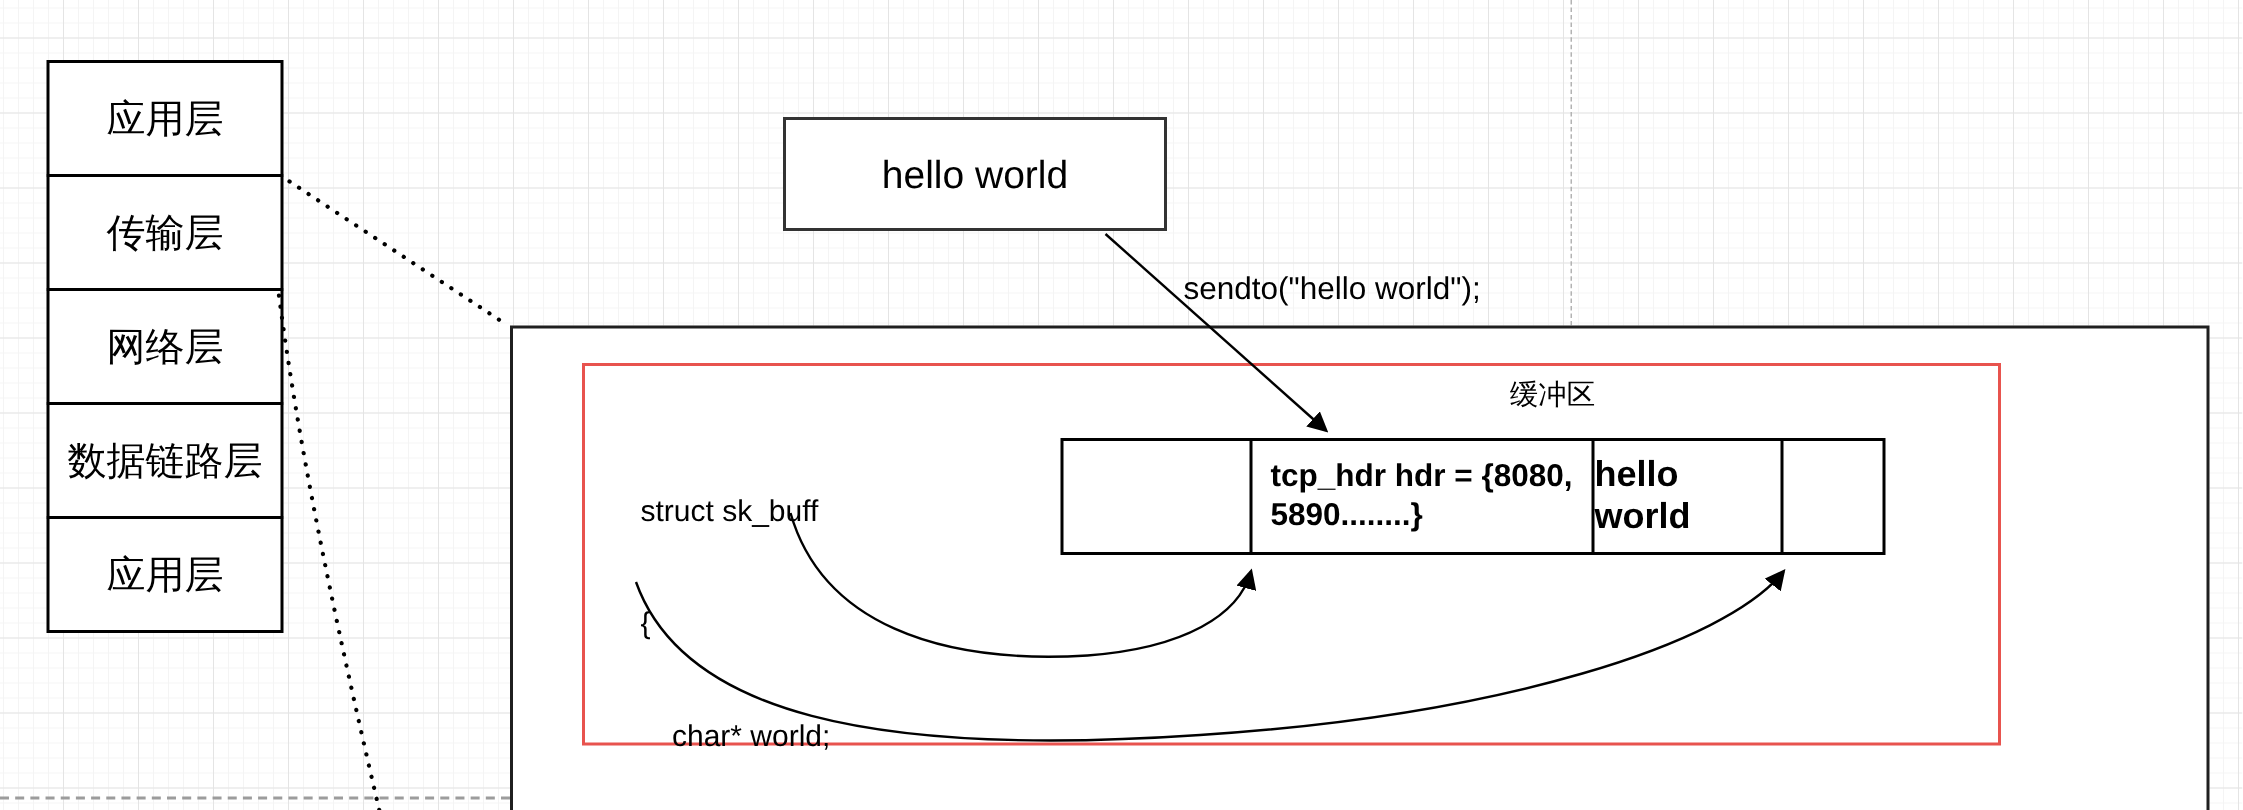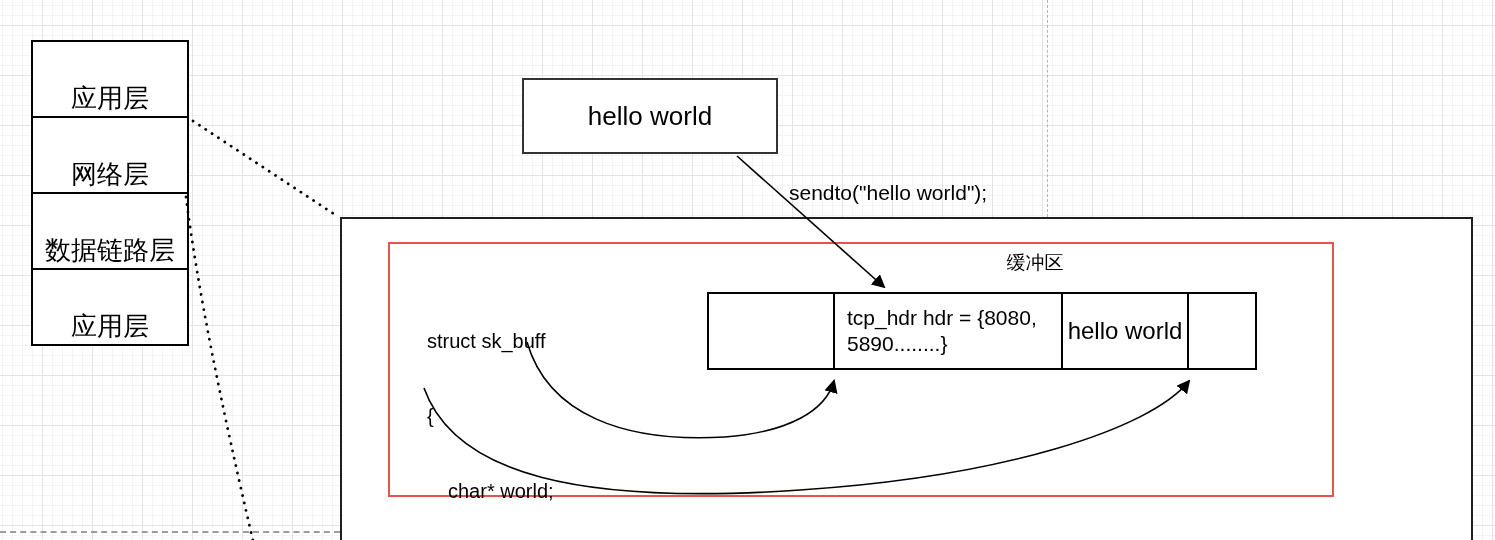--- a/index.html
+++ b/index.html
@@ -38,31 +38,31 @@
 
   
   .struct-block { left: 427px; top: 279px; font-size: 20px; line-height: 25px;
     z-index: 4; white-space: pre; }
   .struct-block .indent { padding-left: 21px; }
 
   
   .mem-table { left: 707px; top: 292px; width: 550px; height: 78px;
     display: flex; background: #ffffff; border: 2px solid #000; z-index: 4; }
   .mem-cell { height: 100%; border-right: 2px solid #000; display: flex;
-    flex-direction: column; justify-content: center; }
+    flex-direction: column; justify-content: center; font-weight: bold; }
   .mem-cell:last-child { border-right: none; }
   .cell-0 { width: 126px; }
   .cell-1 { width: 228px; padding-left: 12px; font-size: 21px; line-height: 26px; }
   .cell-2 { width: 126px; align-items: center; font-size: 24px; }
   .cell-3 { flex: 1; }
 
   
   .layer-stack { left: 31px; top: 40px; width: 158px; z-index: 4; }
   .layer-box { width: 158px; height: 78px; background: #ffffff; border: 2px solid #000;
-    display: flex; align-items: flex-end; justify-content: center; font-size: 26px; }
+    display: flex; align-items: center; justify-content: center; font-size: 26px; }
   .layer-box + .layer-box { margin-top: -2px; }
 
   
   .hello-box { left: 522px; top: 78px; width: 256px; height: 76px; background: #ffffff;
     border: 2px solid #333; display: flex; align-items: center; justify-content: center;
     font-size: 26px; z-index: 4; }
 
   .sendto-label { left: 789px; top: 181px; font-size: 21px; z-index: 4; }
 
   svg.overlay { position: absolute; left: 0; top: 0; z-index: 5; pointer-events: none; }
@@ -98,20 +98,23 @@
       <div>hello world</div>
     </div>
     <div class="mem-cell cell-3"></div>
   </div>
 
   <div class="abs layer-stack">
     <div class="layer-box">
       <span>应用层</span>
     </div>
     <div class="layer-box">
+      <span>传输层</span>
+    </div>
+    <div class="layer-box">
       <span>网络层</span>
     </div>
     <div class="layer-box">
       <span>数据链路层</span>
     </div>
     <div class="layer-box">
       <span>应用层</span>
     </div>
   </div>
 

